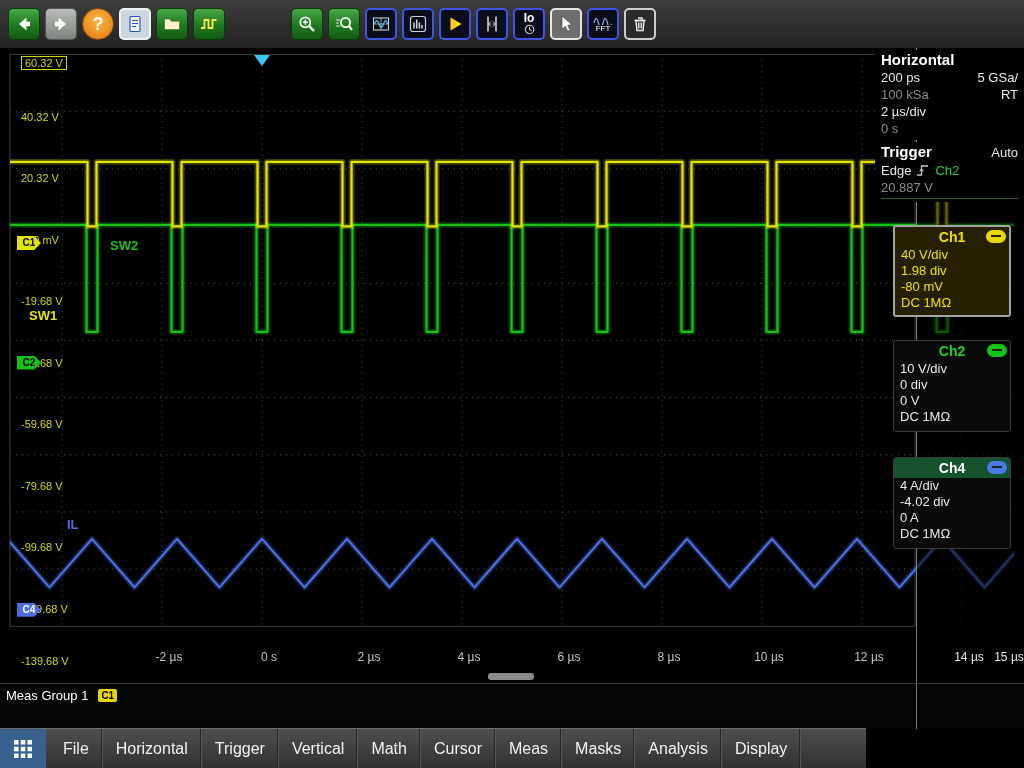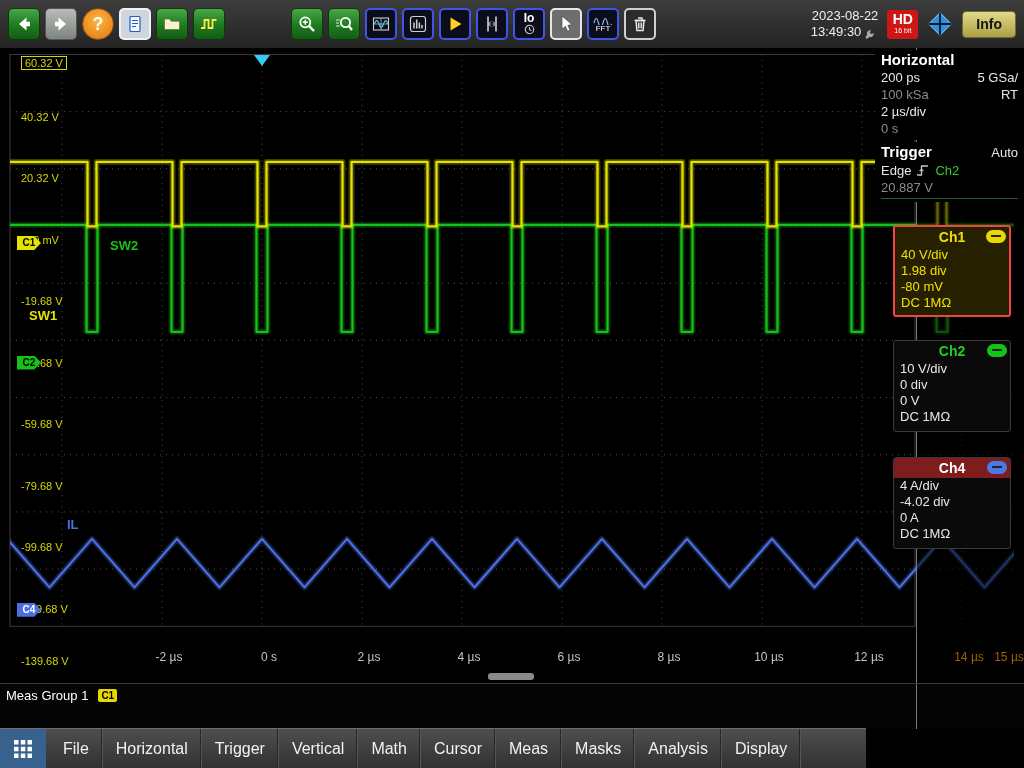--- a/index.html
+++ b/index.html
@@ -33,21 +33,21 @@
   .info-btn{height:27px;padding:0 13px;background:linear-gradient(#e2da8c,#ac9f42);border:1px solid #6d6d38;
             border-radius:4px;font-family:inherit;font-size:14px;font-weight:bold;color:#14140a;cursor:pointer;}
   
   #display{position:absolute;top:48px;left:0;width:1024px;height:635px;background:#000;}
   #scope-svg{position:absolute;top:0;left:0;}
   #plot-labels{position:absolute;top:0;left:7px;width:988px;height:635px;pointer-events:none;}
   .plbl{position:absolute;white-space:nowrap;}
   .ylbl{font-size:11px;color:#d6d600;transform:translateY(-50%);}
   .ylbl.boxed{border:1px solid #d6d600;padding:0 3px;background:#000;}
   .xlbl{font-size:12px;color:#c4c4c4;transform:translate(-50%,-50%);}
-  .xlbl.dim{color:#a16207;}
+  .xlbl.dim{color:#e5e5e5;}
   .trace-lbl{font-size:13px;font-weight:bold;transform:translateY(-50%);}
   .flag{font-size:10px;font-weight:bold;width:24px;height:14px;line-height:14px;text-align:center;
         transform:translateY(-50%);clip-path:polygon(0 0,72% 0,100% 50%,72% 100%,0 100%);pointer-events:auto;}
   #trigger-marker{position:absolute;top:7px;width:0;height:0;border-left:8px solid transparent;
         border-right:8px solid transparent;border-top:11px solid #38c8f0;cursor:pointer;}
   #sep-line{position:absolute;left:916px;top:0;width:1px;height:635px;background:#7a7a7a;}
   #scroll-handle{position:absolute;left:488px;top:625px;width:46px;height:7px;background:#8a8a8a;border-radius:3px;cursor:pointer;}
   
   .rpanel{position:absolute;left:875px;width:149px;box-sizing:border-box;background:#000;color:#e8e8e8;
           font-size:13px;padding:1px 6px 3px 6px;cursor:pointer;}
@@ -60,29 +60,29 @@
   .trg-row{display:flex;align-items:center;gap:5px;line-height:17px;}
   .trg-src{color:#2ecc2e;}
   .trg-underline{height:1px;background:#2d5a2d;margin-top:2px;}
   .chbox{position:absolute;left:893px;width:118px;box-sizing:border-box;background:#0a0a0a;
          border:1px solid #3a3a3a;border-radius:3px;padding-bottom:3px;cursor:pointer;}
   .ch-head{height:20px;display:flex;align-items:center;justify-content:center;position:relative;
            font-weight:bold;font-size:14px;border-radius:2px 2px 0 0;}
   .ch-min{position:absolute;right:3px;top:3px;width:20px;height:13px;border-radius:7px;cursor:pointer;}
   .ch-min::after{content:"";display:block;width:10px;height:2px;background:#222;margin:5px auto 0;}
   .ch-row{font-size:13px;line-height:16px;padding-left:6px;color:#e8e8e8;}
-  #ch1-box{top:177px;height:92px;border:2px solid #ef4444;background:#262000;}
+  #ch1-box{top:177px;height:92px;border:2px solid #a3a3a3;background:#262000;}
   #ch1-box .ch-head{color:#f0e000;}
   #ch1-box .ch-row{color:#f0e000;}
   #ch1-box .ch-min{background:#e8d800;}
   #ch2-box{top:292px;height:92px;}
   #ch2-box .ch-head{color:#20d020;}
   #ch2-box .ch-min{background:#14c414;}
   #ch4-box{top:409px;height:92px;}
-  #ch4-box .ch-head{background:#7f1d1d;color:#fff;}
+  #ch4-box .ch-head{background:#14532d;color:#fff;}
   #ch4-box .ch-min{background:#4a7ae8;}
   
   #meas-bar{position:absolute;top:683px;left:0;width:1024px;height:45px;background:#050505;
             border-top:1px solid #3a3a3a;box-sizing:border-box;color:#fff;}
   .meas-row1{display:flex;align-items:center;gap:10px;padding:4px 6px 0 6px;font-size:13px;}
   .meas-badge{background:#e8d800;color:#000;font-size:10px;font-weight:bold;padding:0 3px;height:13px;
               line-height:13px;border-radius:2px;}
   .meas-row2{display:flex;align-items:center;padding:2px 6px 0 6px;font-size:13px;}
   .meas-row2 .mlabel{width:112px;}
   .meas-value{width:104px;background:#dcdcdc;color:#000;text-align:center;height:16px;line-height:16px;}
@@ -192,40 +192,20 @@
       </button>
       <button class="tbtn b-dark">
         <svg width="20" height="20" viewBox="0 0 20 20">
           <path d="M6 6.5h8l-0.9 10H6.9z" fill="none" stroke="#ececec" stroke-width="1.4"></path>
           <path d="M4.5 6.5h11M8 4h4v2.2" fill="none" stroke="#ececec" stroke-width="1.4"></path>
           <path d="M8.4 8.5v6M10 8.5v6M11.6 8.5v6" stroke="#ececec" stroke-width="1"></path>
         </svg>
       </button>
     </div>
 
-    <div class="tb-right">
-      <div class="clock">
-        <div>2023-08-22</div>
-        <div class="t-row">
-          <span>13:49:30</span>
-          <svg width="13" height="13" viewBox="0 0 14 14">
-              <path d="M2.2 9.5a3.6 3.6 0 014.6-4.6L5 6.7l2.3 2.3 1.8-1.8a3.6 3.6 0 01-4.6 4.6l-2.3 2.3-1.8-1.8z" fill="#a8a8a8"></path>
-            </svg>
-        </div>
-      </div>
-      <div class="hd">
-        <div class="hd-main">HD</div>
-        <div class="hd-sub">16 bit</div>
-      </div>
-      <svg width="26" height="26" viewBox="0 0 20 20">
-        <path d="M10 1.5 L18.5 10 L10 18.5 L1.5 10 Z" fill="#2f8fe0" stroke="#7cc4f4" stroke-width="0.8"></path>
-        <path d="M10 1.5V18.5M1.5 10H18.5" stroke="#0a1a2a" stroke-width="1.4"></path>
-      </svg>
-      <button class="info-btn">Info</button>
-    </div>
   </header>
 
   <main id="display">
     <svg id="scope-svg" width="1024" height="635" viewBox="0 48 1024 683" preserveAspectRatio="none">
         <defs>
           <clipPath id="plotclip">
             <rect x="10" y="55" width="1004" height="615"></rect>
           </clipPath>
         </defs>
         <g stroke="#565656" stroke-width="1" stroke-dasharray="1 5">

